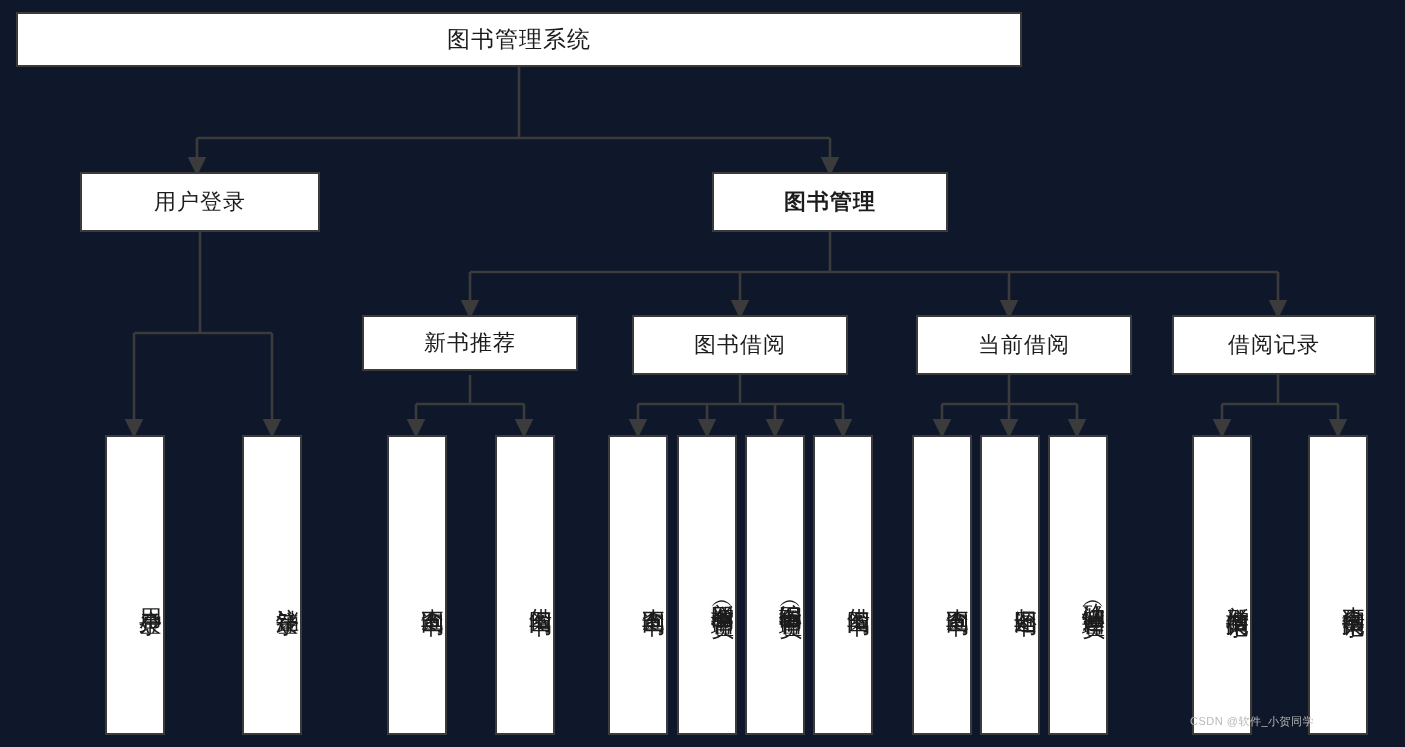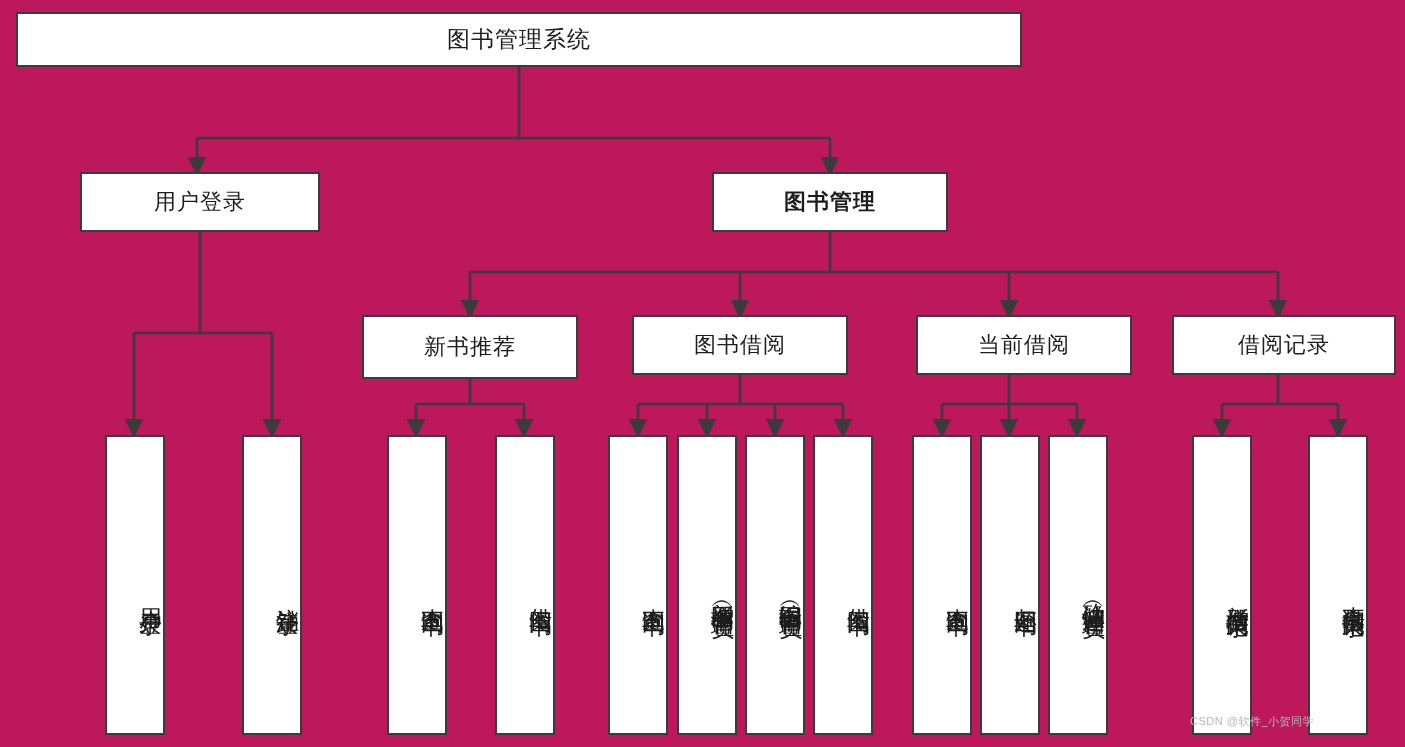--- a/index.html
+++ b/index.html
@@ -7,21 +7,21 @@
     padding: 0;
     background: #ffffff;
   }
   body {
     font-family: "Liberation Sans", "DejaVu Sans", sans-serif;
   }
   #canvas {
     position: relative;
     width: 1405px;
     height: 747px;
-    background: #be185d;
+    background: #0f172a;
     overflow: hidden;
   }
   #wires {
     position: absolute;
     left: 0;
     top: 0;
     width: 1405px;
     height: 747px;
   }
   .node {
@@ -127,30 +127,30 @@
     <span>图书管理系统</span>
   </div>
 
   <div class="node node-h" style="left:80px; top:172px; width:240px; height:60px;">
     <span>用户登录</span>
   </div>
   <div class="node node-h" style="left:712px; top:172px; width:236px; height:60px;font-weight:bold;">
     <span>图书管理</span>
   </div>
 
-  <div class="node node-h" style="left:362px; top:315px; width:216px; height:64px;">
+  <div class="node node-h" style="left:362px; top:315px; width:216px; height:56px;">
     <span>新书推荐</span>
   </div>
   <div class="node node-h" style="left:632px; top:315px; width:216px; height:60px;text-align:center;">
     <span>图书借阅</span>
   </div>
   <div class="node node-h" style="left:902px; top:315px; width:216px; height:60px;margin-left:14px;">
     <span>当前借阅</span>
   </div>
-  <div class="node node-h" style="left:1172px; top:315px; width:224px; height:60px;">
+  <div class="node node-h" style="left:1172px; top:315px; width:204px; height:60px;">
     <span>借阅记录</span>
   </div>
 
   <div class="node node-v" style="left:105px; top:435px; width:60px; height:300px;">
     <span>用户登录</span>
   </div>
   <div class="node node-v" style="left:242px; top:435px; width:60px; height:300px;">
     <span>注销登录</span>
   </div>
 

